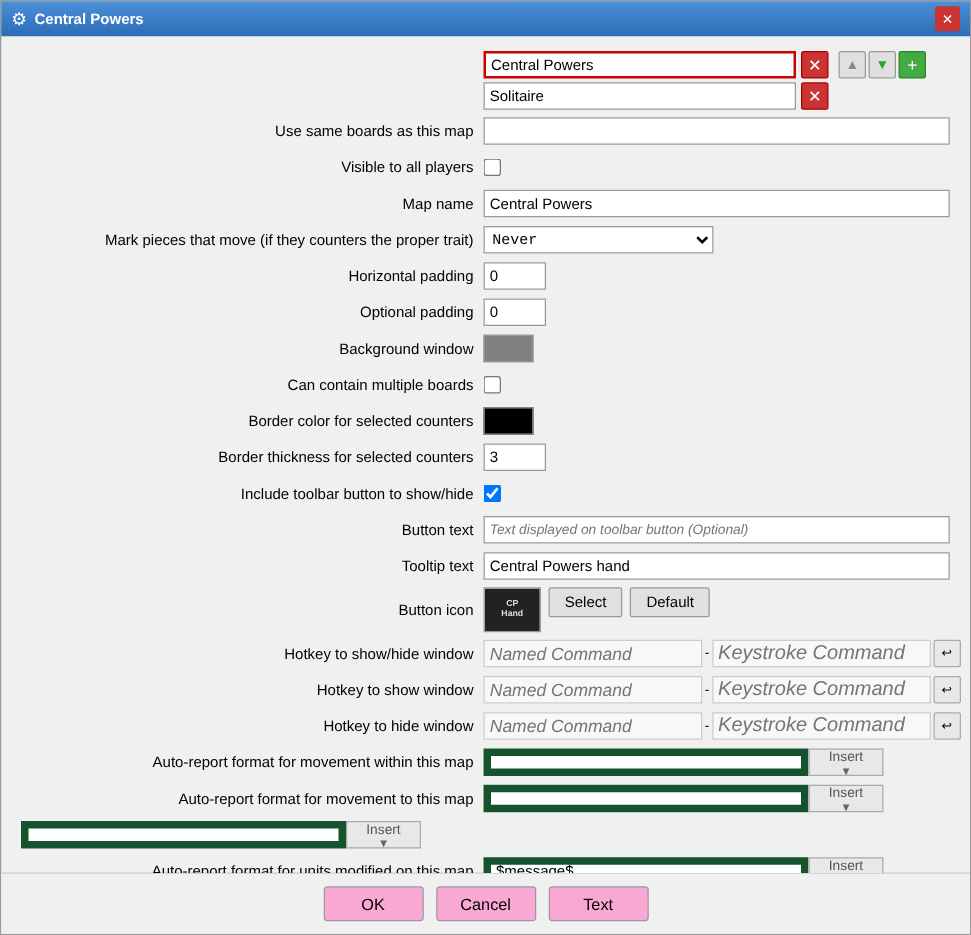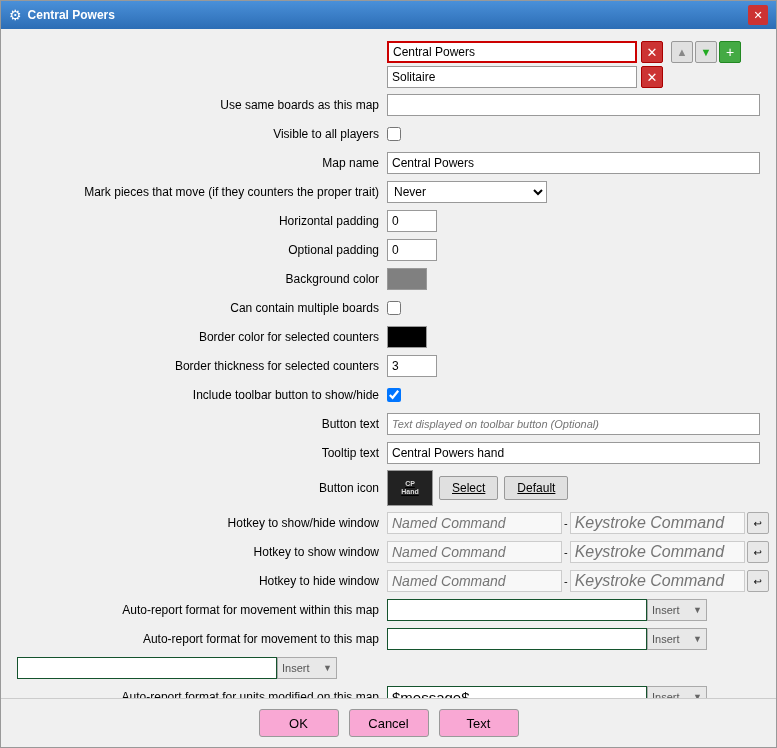--- a/index.html
+++ b/index.html
@@ -187,23 +187,21 @@
       cursor: pointer;
     }
     .input-wide {
       width: 380px;
     }
     .input-small {
       width: 50px;
     }
     .button-icon-area {
       display: flex;
-      align-items: center;
       gap: 6px;
-      text-decoration: underline;
     }
     .icon-preview {
       width: 46px;
       height: 36px;
       border: 1px solid #999;
       background: #eee;
       display: flex;
       align-items: center;
       justify-content: center;
       overflow: hidden;
@@ -270,38 +268,39 @@
       font-size: 10px;
       margin-left: 2px;
       border-radius: 2px;
     }
     .auto-report-row {
       display: flex;
       align-items: center;
     }
     .auto-input {
       width: 260px;
-      border: 1px solid #14532d;
+      border: 6px solid #14532d;
       background: white;
       padding: 2px 4px;
       height: 22px;
-      font-size: 15px;
+      font-size: 12px;
     }
     .insert-btn {
       width: 60px;
       height: 22px;
       background: #e8e8e8;
       border: 1px solid #aaa;
       font-size: 11px;
       color: #555;
       cursor: pointer;
       display: flex;
       align-items: center;
       justify-content: space-between;
       padding: 0 4px;
+      flex-direction: column;
     }
     .insert-arrow {
       font-size: 9px;
       color: #666;
     }
     .footer {
       display: flex;
       justify-content: center;
       gap: 10px;
       padding: 10px;
@@ -365,39 +364,39 @@
       <input type="checkbox" class="checkbox-input" style="">
     </div>
 
     <div class="form-row">
       <div class="form-label label-wide">Map name</div>
       <input type="text" class="input-text input-wide" value="Central Powers" style="">
     </div>
 
     <div class="form-row">
       <div class="form-label label-wide">Mark pieces that move (if they counters the proper trait)</div>
-      <select class="select-dropdown" style="width:160px;">
+      <select class="select-dropdown" style="width:184px;font-family:Liberation Mono, monospace;">
         <option>Never</option>
         <option>Always</option>
         <option>On Move</option>
       </select>
     </div>
 
     <div class="form-row">
       <div class="form-label label-wide">Horizontal padding</div>
       <input type="text" class="input-text input-small" value="0" style="">
     </div>
 
     <div class="form-row">
       <div class="form-label label-wide">Optional padding</div>
       <input type="text" class="input-text input-small" value="0" style="">
     </div>
 
     <div class="form-row">
-      <div class="form-label label-wide">Background color</div>
+      <div class="form-label label-wide">Background window</div>
       <div class="color-box"></div>
     </div>
 
     <div class="form-row">
       <div class="form-label label-wide">Can contain multiple boards</div>
       <input type="checkbox" class="checkbox-input" style="">
     </div>
 
     <div class="form-row">
       <div class="form-label label-wide">Border color for selected counters</div>

